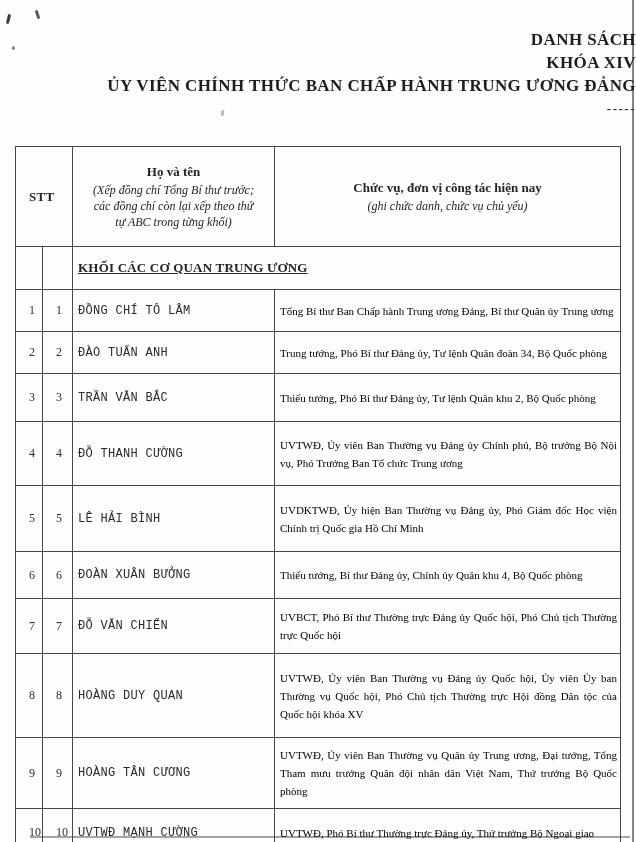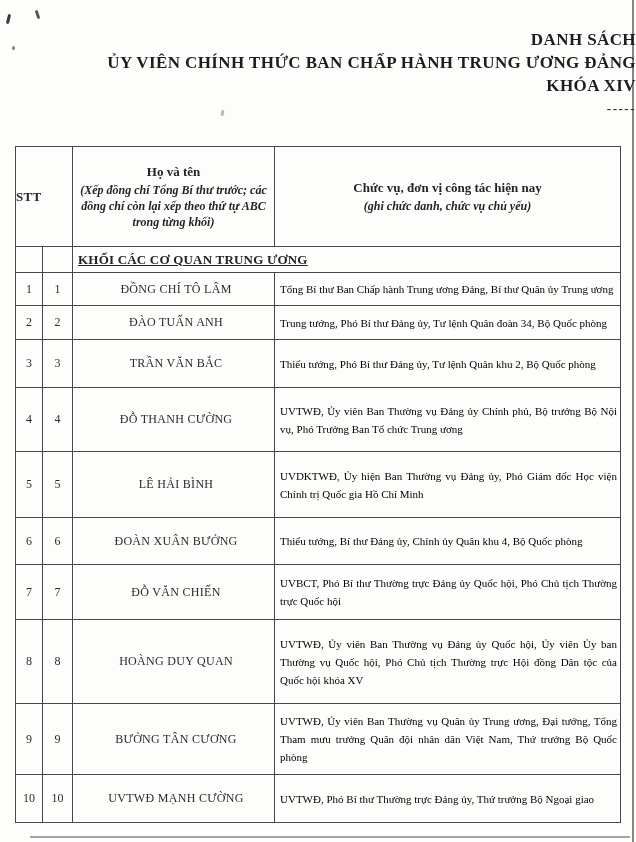--- a/index.html
+++ b/index.html
@@ -47,39 +47,39 @@
   
   table.main{
     position:absolute;left:15px;top:146px;
     width:605px;
     border-collapse:collapse;
     table-layout:fixed;
   }
   table.main td, table.main th{
     border:1px solid #474747;
     vertical-align:middle;
-    padding:0;
+    padding:13px;
     overflow:hidden;
   }
   tr.header-row{height:100px;}
   th{font-weight:normal;}
   .hdr-stt{font-weight:bold;font-size:13px;text-align:left;letter-spacing:.3px;}
   .hdr-main{font-weight:bold;font-size:13px;text-align:center;line-height:17px;}
-  .hdr-note{font-style:italic;font-size:12px;font-weight:bold;text-align:center;line-height:16px;margin-top:2px;padding:0 4px;}
+  .hdr-note{font-style:italic;font-size:12px;font-weight:normal;text-align:center;line-height:16px;margin-top:2px;padding:0 4px;}
   tr.section-row{height:26px;}
   .section-cell{
     font-weight:bold;font-size:13px;letter-spacing:.2px;
     padding-left:5px !important;text-align:left;text-decoration:underline;
   }
   td.num{
     text-align:center;font-size:12px;color:#2c2c2c;
   }
   td.name{
     font-size:12px;letter-spacing:.3px;color:#2a2a2a;
-    padding-left:5px !important;text-align:center;
+    padding-left:5px !important;text-align:left;font-family:Liberation Mono, monospace;
   }
   td.pos{
     font-size:11px;line-height:18px;color:#000000;
     text-align:justify;
     padding:2px 3px 2px 5px !important;
   }
   
   tr.r1{height:33px;} tr.r2{height:34px;} tr.r3{height:48px;}
   tr.r4{height:64px;} tr.r5{height:66px;} tr.r6{height:47px;}
   tr.r7{height:55px;} tr.r8{height:84px;} tr.r9{height:71px;}
@@ -92,22 +92,22 @@
 
   <div class="edge-line"></div>
   <div class="bottom-line"></div>
   <div class="mark m1"></div>
   <div class="mark m2"></div>
   <div class="mark m3"></div>
   <div class="mark m4"></div>
 
   <div class="title-block">
     <div class="title-line">DANH SÁCH</div>
+    <div class="title-line">KHÓA XIV</div>
     <div class="title-line">ỦY VIÊN CHÍNH THỨC BAN CHẤP HÀNH TRUNG ƯƠNG ĐẢNG</div>
-    <div class="title-line">KHÓA XIV</div>
     <div class="title-dashes">-----</div>
   </div>
 
   <table class="main">
     <colgroup>
       <col style="width:27px">
         <col style="width:30px">
         <col style="width:202px">
         <col style="width:346px">
     </colgroup>
@@ -174,21 +174,21 @@
       </tr>
       <tr class="r8">
         <td class="num">8</td>
         <td class="num">8</td>
         <td class="name">HOÀNG DUY QUAN</td>
         <td class="pos">UVTWĐ, Ủy viên Ban Thường vụ Đảng ủy Quốc hội, Ủy viên Ủy ban Thường vụ Quốc hội, Phó Chủ tịch Thường trực Hội đồng Dân tộc của Quốc hội khóa XV</td>
       </tr>
       <tr class="r9">
         <td class="num">9</td>
         <td class="num">9</td>
-        <td class="name">BƯỞNG TÂN CƯƠNG</td>
+        <td class="name">HOÀNG TÂN CƯƠNG</td>
         <td class="pos">UVTWĐ, Ủy viên Ban Thường vụ Quân ủy Trung ương, Đại tướng, Tổng Tham mưu trưởng Quân đội nhân dân Việt Nam, Thứ trưởng Bộ Quốc phòng</td>
       </tr>
       <tr class="r10">
         <td class="num">10</td>
         <td class="num">10</td>
         <td class="name">UVTWĐ MẠNH CƯỜNG</td>
         <td class="pos">UVTWĐ, Phó Bí thư Thường trực Đảng ủy, Thứ trưởng Bộ Ngoại giao</td>
       </tr>
     </tbody>
   </table>

